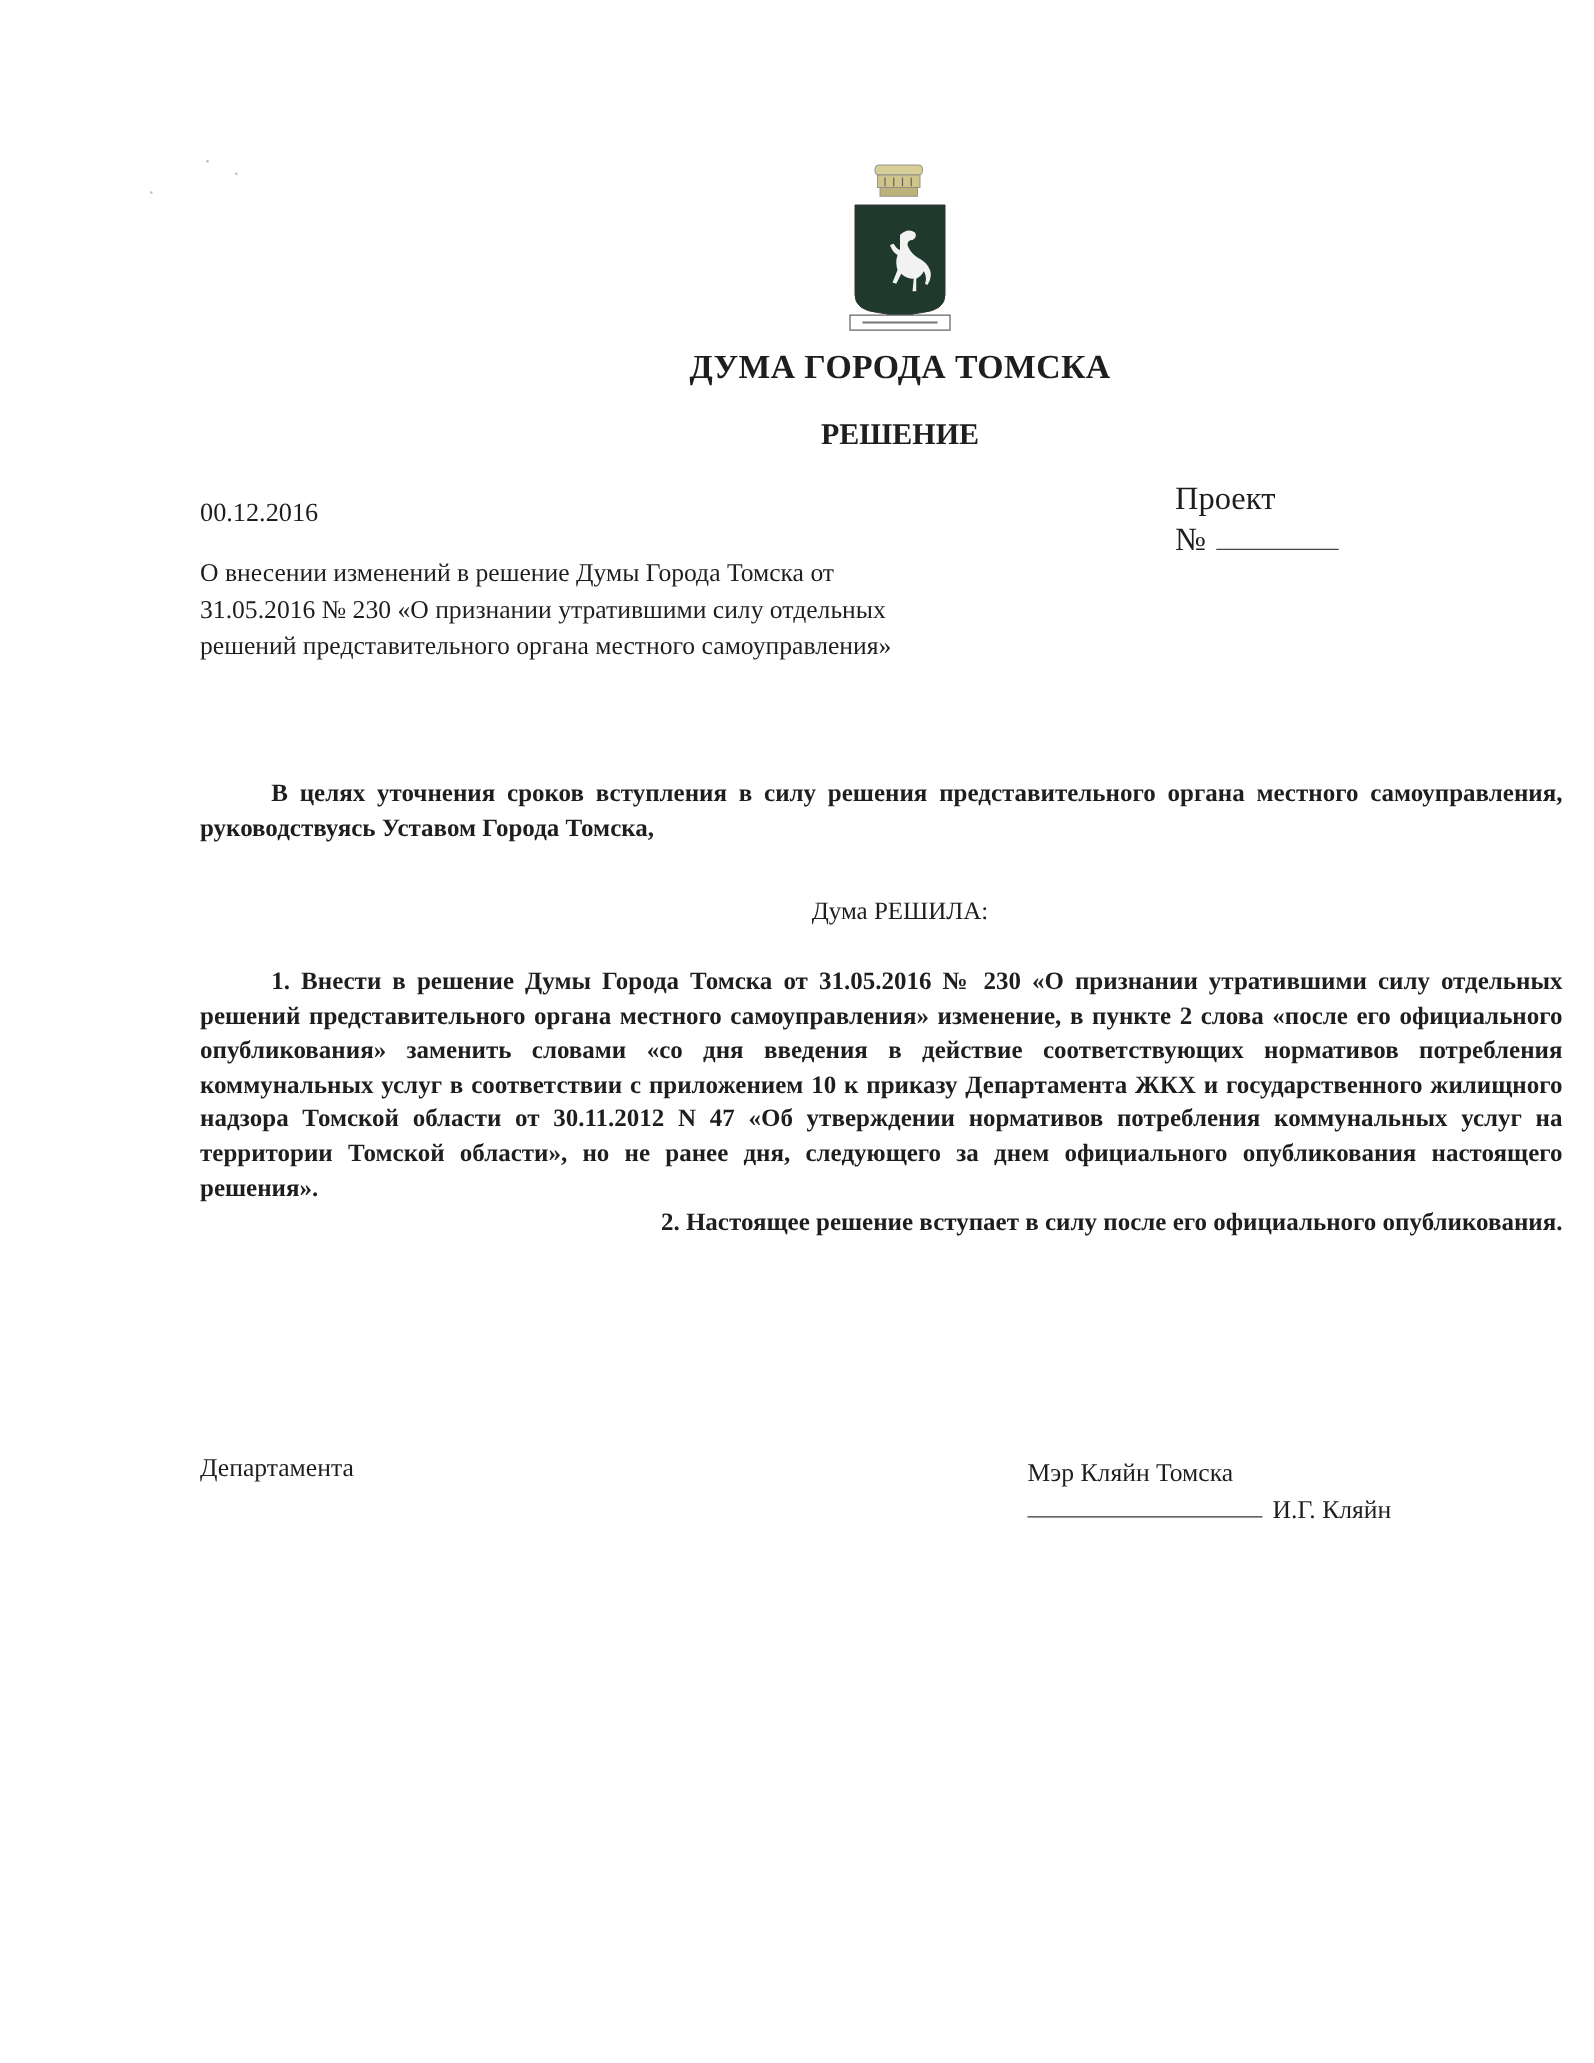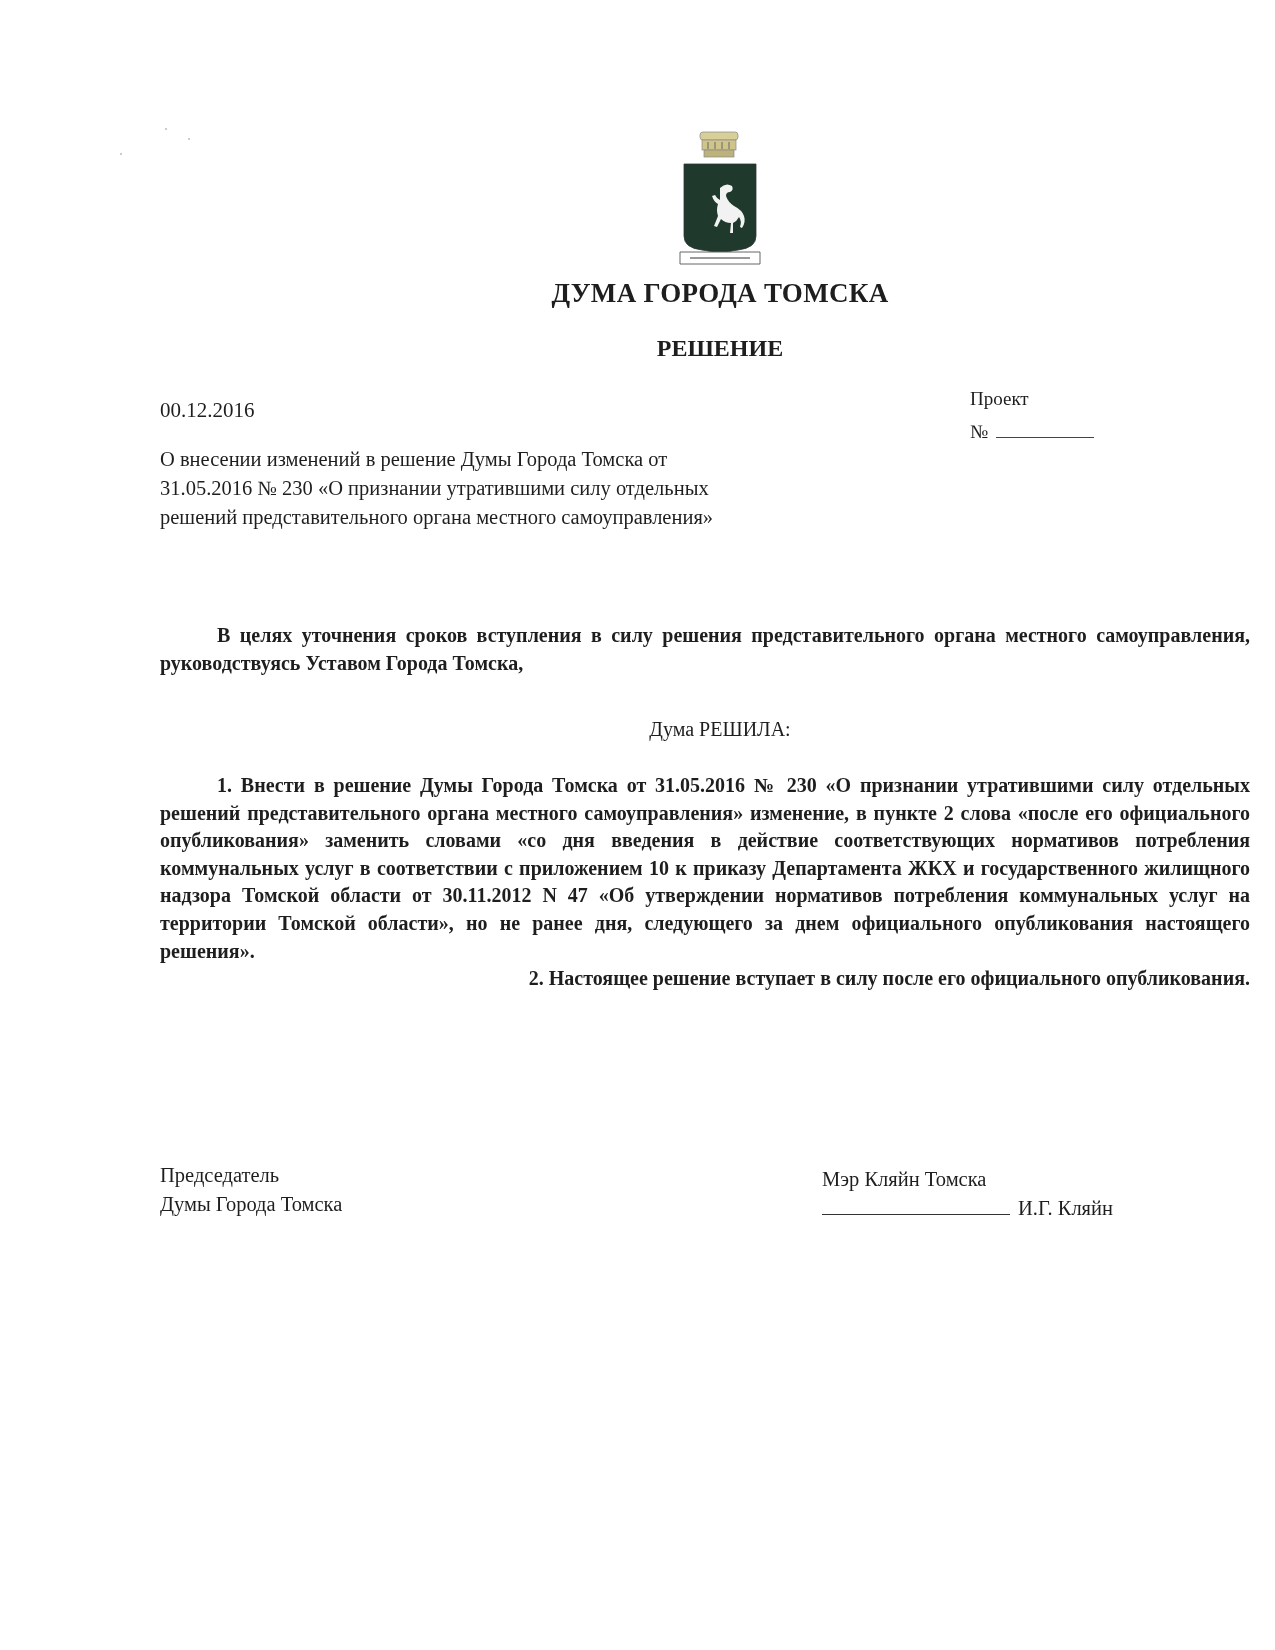--- a/index.html
+++ b/index.html
@@ -4,21 +4,21 @@
 <style>
   html, body { margin: 0; padding: 0; background: #ffffff; }
   body { width: 1275px; height: 1650px; position: relative; overflow: hidden;
          font-family: "Liberation Serif", "DejaVu Serif", serif; color: #1e1e1e; }
   .abs { position: absolute; }
   .specks span { position: absolute; width: 2px; height: 2px; background: #bbb; border-radius: 1px; }
   .crest { left: 668px; top: 130px; width: 100px; height: 140px; }
   .org-title { left: 0; width: 1440px; top: 278px; text-align: center; font-weight: bold; font-size: 27px; letter-spacing: 0.3px; }
   .doc-type { left: 0; width: 1440px; top: 335px; text-align: center; font-weight: bold; font-size: 24px; }
   .date { left: 160px; top: 398px; font-size: 21px; }
-  .project { left: 970px; top: 382px; font-size: 19px; line-height: 33px; }
+  .project { left: 940px; top: 382px; font-size: 26px; line-height: 33px; }
   .project .num-line { display: inline-block; width: 98px; border-bottom: 1.5px solid #444; vertical-align: baseline; margin-left: 8px; height: 2px; }
   .subject { left: 160px; top: 445px; width: 560px; font-weight: normal; font-size: 20.5px; line-height: 29px; }
   .body { left: 160px; width: 1090px; font-size: 20px; line-height: 27.6px; text-align: justify; font-weight: bold; }
   .body p { margin: 0; text-indent: 57px; }
   .preamble { top: 622px; }
   .resolved { left: 0; width: 1440px; top: 718px; text-align: center; font-size: 20px; }
   .items { top: 772px; }
   .items p.nojust { text-align: right; }
   .sig-left { left: 160px; top: 1161px; font-size: 20.5px; line-height: 29px; }
   .sig-right { left: 822px; top: 1165px; font-size: 20.5px; line-height: 29px; }
@@ -75,20 +75,19 @@
 </div>
 
 <div class="abs resolved">Дума РЕШИЛА:</div>
 
 <div class="abs body items">
   <p>1. Внести в решение Думы Города Томска от 31.05.2016 № 230 «О признании утратившими силу отдельных решений представительного органа местного самоуправления» изменение, в пункте 2 слова «после его официального опубликования» заменить словами «со дня введения в действие соответствующих нормативов потребления коммунальных услуг в соответствии с приложением 10 к приказу Департамента ЖКХ и государственного жилищного надзора Томской области от 30.11.2012 N 47 «Об утверждении нормативов потребления коммунальных услуг на территории Томской области», но не ранее дня, следующего за днем официального опубликования настоящего решения».</p>
   <p class="nojust">2. Настоящее решение вступает в силу после его официального опубликования.</p>
 </div>
 
 <div class="abs sig-left">
-  <div>Председатель</div>
-  <div>Думы Города Томска</div>
+  <div>Департамента</div>
 </div>
 
 <div class="abs sig-right">
   <div>Мэр Кляйн Томска</div>
   <div class="sig-row"><span class="sig-line"></span><span>И.Г. Кляйн</span></div>
 </div>
 
 </body></html>

